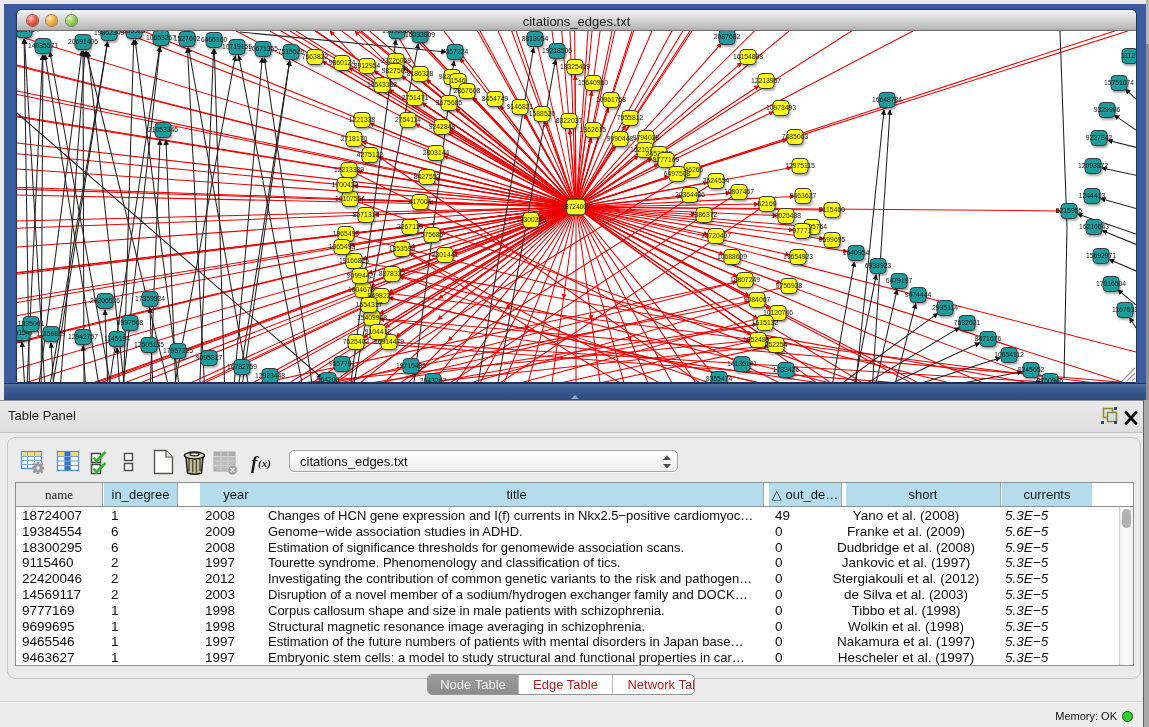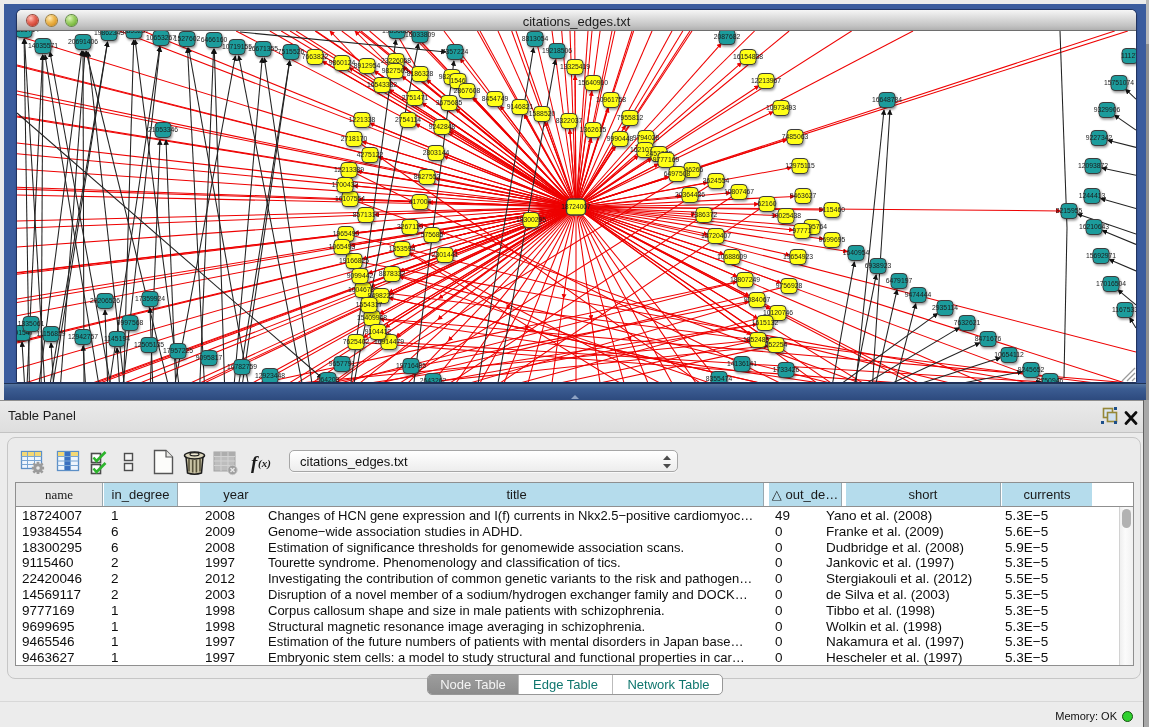--- a/index.html
+++ b/index.html
@@ -45,31 +45,31 @@
 .th { position:absolute; top:483px; height:24px; background:#b5dcec; border-right:1px solid #98a8b0;
   font-size:13px; color:#1a1a1a; text-align:center; line-height:24px; }
 #th-under { left:16px; top:506px; width:1117px; height:1px; background:#8f8f8f; }
 .trow { position:absolute; left:16px; width:1103px; height:15.8px; font-size:13.5px; color:#0d0d0d; }
 .trow span { position:absolute; top:1px; white-space:nowrap; }
 .c-name { left:6px; }
 .c-ind { left:95px; }
 .c-year { left:189px; }
 .c-title { left:252px; width:489px; overflow:hidden; font-size:13px; }
 .c-out { left:759px; }
-.c-short { left:810px; width:160px; text-align:left; }
-.c-pr { left:989px; }
+.c-short { left:810px; width:160px; text-align:center; }
+.c-pr { left:989px;font-style:italic; }
 
 
 #sbar { left:1119px; top:507px; width:14px; height:158px; background:linear-gradient(90deg,#efefef,#fbfbfb 40%,#f1f1f1); border-left:1px solid #d2d2d2; }
 #sthumb { left:1121.5px; top:509px; width:9px; height:19px; border-radius:5px; background:#b2b2b2; }
 
 
-#tabs { left:427px; top:674px; width:296px; height:21px; border:1px solid #979797; border-radius:5px;
+#tabs { left:427px; top:674px; width:268px; height:21px; border:1px solid #979797; border-radius:5px;
   background:#fff; overflow:hidden; }
-.tab { position:absolute; top:0; height:21px; font-size:13px; text-align:center; line-height:20px; color:#0f766e; }
+.tab { position:absolute; top:0; height:21px; font-size:13px; text-align:center; line-height:20px; color:#b91c1c; }
 #tab1 { left:0; width:90px; background:linear-gradient(#9d9d9d,#8a8a8a); color:#f4f4f4; }
 #tab2 { left:90px; width:94px; border-left:1px solid #bbb; }
 #tab3 { left:184px; width:112px; border-left:1px solid #bbb; }
 #botline { left:0; top:701px; width:1149px; height:1px; background:#d8d8d8; }
 #memory { right:32px; top:710px; font-size:11px; color:#111; }
 #memdot { left:1122px; top:711px; width:11px; height:11px; border-radius:50%; background:#2fd12f; border:1px solid #15540f; }
 #rstrip-bot { left:1143px; top:400px; width:6px; height:327px; background:#a8a8a8; border-left:1px solid #606060; }
 </style></head>
 <body>
 <div class="abs" id="topstrip"></div>

